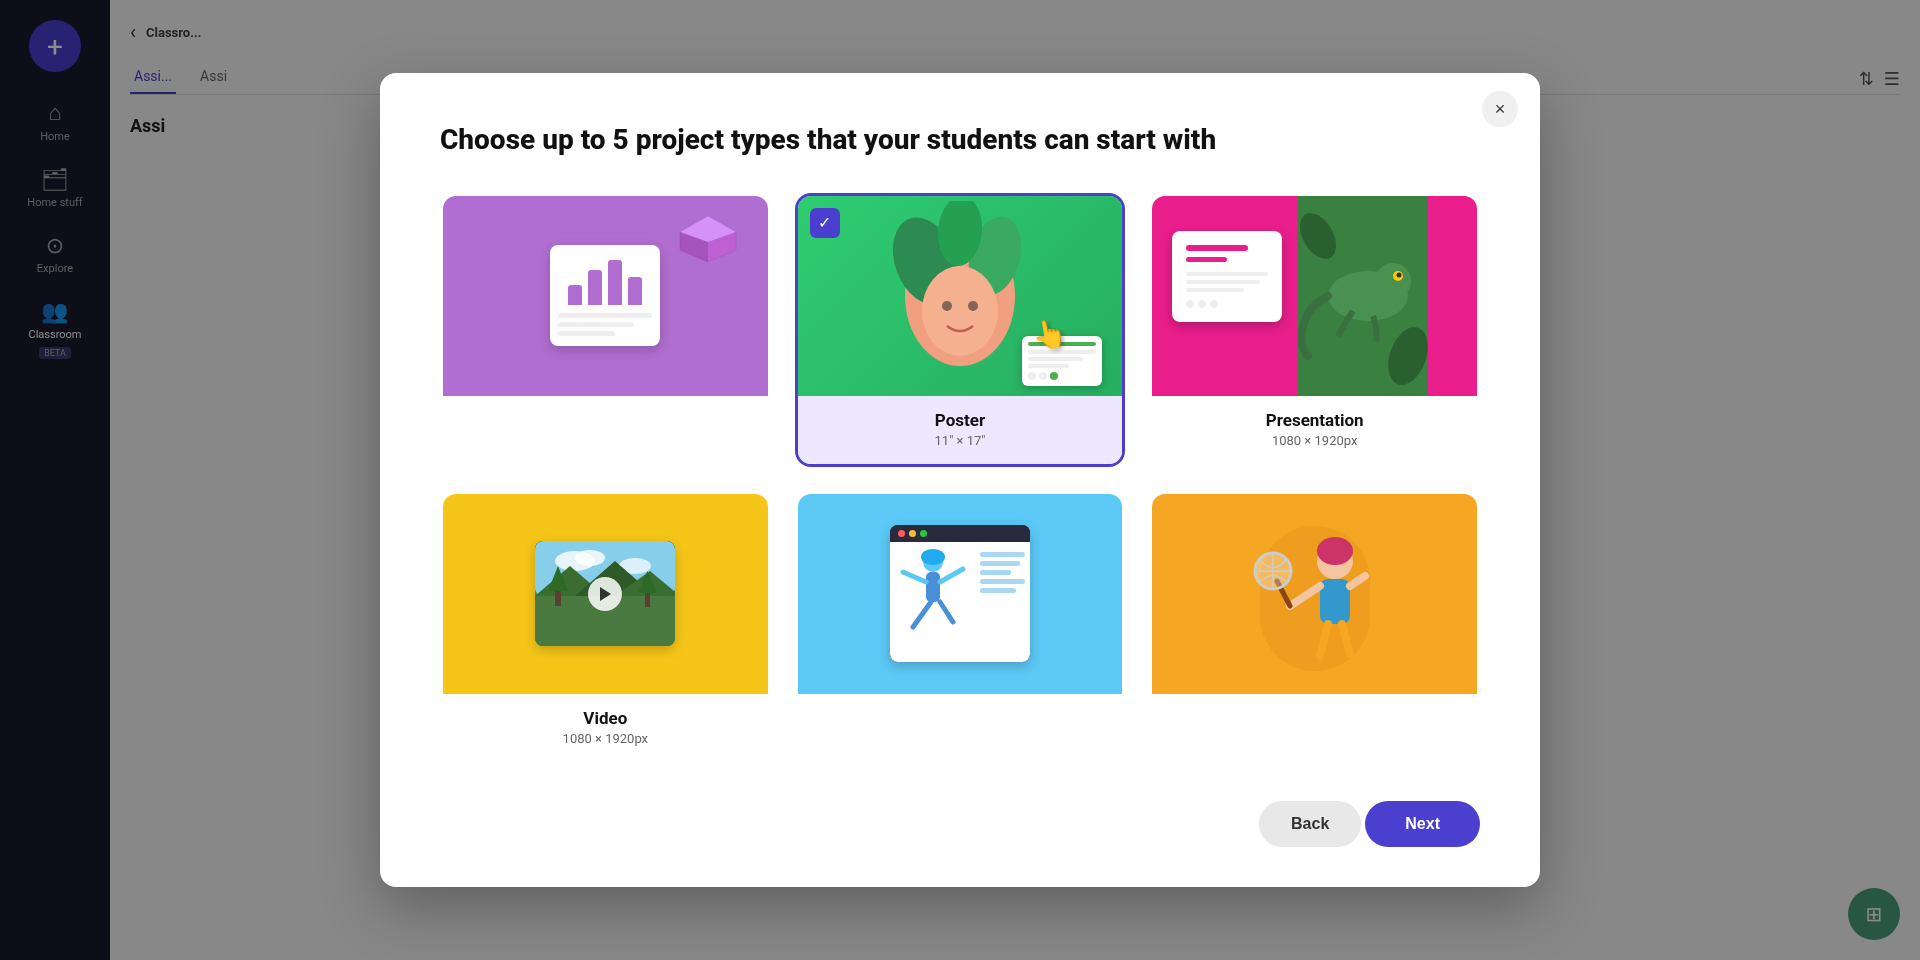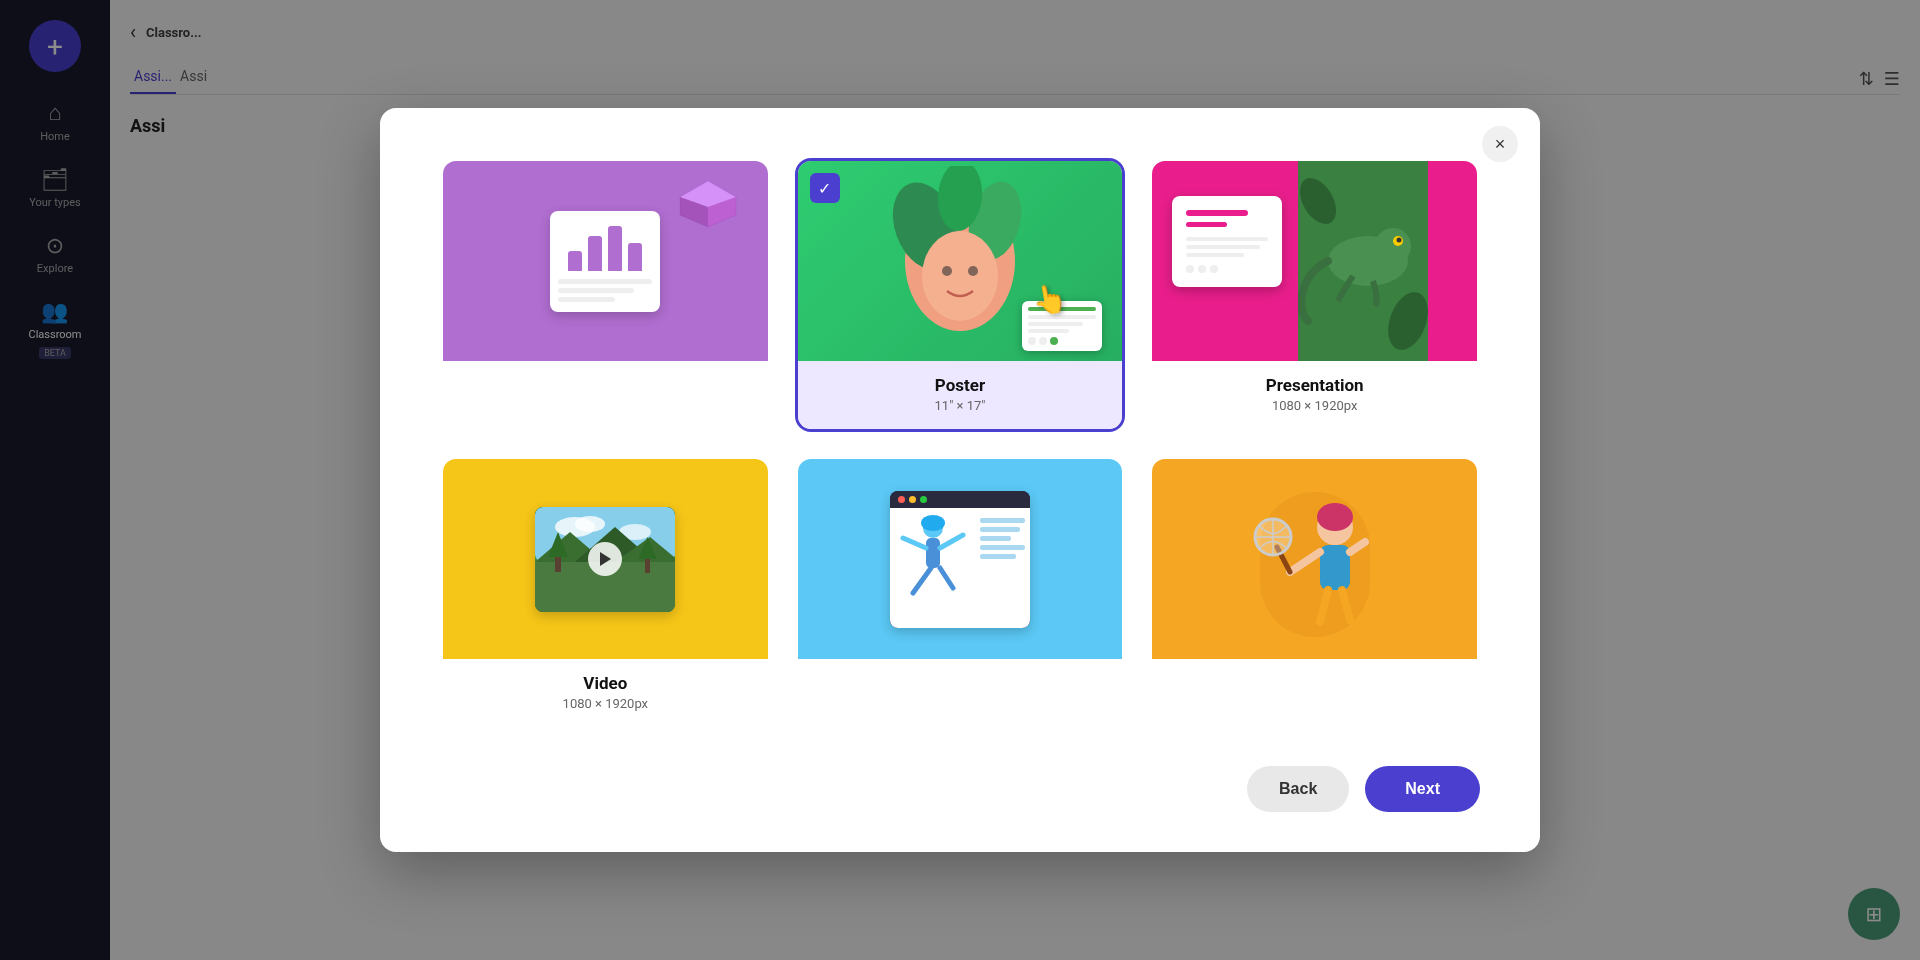--- a/index.html
+++ b/index.html
@@ -99,20 +99,21 @@
     }
 
     .breadcrumb-text {
       font-size: 13px;
       color: #404040;
       font-weight: 700;
     }
 
     .tab-bar {
       display: flex;
+      gap: 20px;
       border-bottom: 1px solid #ddd;
       margin-bottom: 20px;
     }
 
     .tab-item {
       padding: 8px 4px;
       font-size: 14px;
       color: #666;
       cursor: pointer;
     }
@@ -280,21 +281,21 @@
       align-items: center;
       justify-content: center;
       color: white;
       font-size: 16px;
       z-index: 5;
     }
 
     .modal-footer {
       display: flex;
       justify-content: flex-end;
-      gap: 16px;
+      gap: 4px;
       align-items: center;
       margin-top: 8px;
     }
 
     .btn-back {
       padding: 14px 32px;
       border-radius: 50px;
       border: none;
       background: #e8e8e8;
       color: #333;
@@ -409,21 +410,21 @@
   <div class="sidebar">
     <div class="sidebar-add-btn">
       <span>+</span>
     </div>
     <div class="sidebar-item-wrap">
       <span class="sidebar-icon">⌂</span>
       <span class="sidebar-label">Home</span>
     </div>
     <div class="sidebar-item-wrap">
       <span class="sidebar-icon">🗂</span>
-      <span class="sidebar-label">Your types</span>
+      <span class="sidebar-label">Home stuff</span>
     </div>
     <div class="sidebar-item-wrap">
       <span class="sidebar-icon">⊙</span>
       <span class="sidebar-label">Explore</span>
     </div>
     <div class="sidebar-item-wrap active">
       <span class="sidebar-icon">👥</span>
       <span class="sidebar-label">Classroom</span>
       <span class="sidebar-badge">BETA</span>
     </div>
@@ -447,20 +448,21 @@
 </div>
 
 <div class="overlay">
 
   <div class="modal">
 
     <button class="modal-close">
       <span>×</span>
     </button>
 
+    <div class="modal-title">Choose up to 5 project types that your students can start with</div>
 
     <div class="project-grid">
 
       <div class="project-card">
         <div class="project-card-thumb thumb-infographic">
           <div class="mini-doc">
             <div style="display:flex;align-items:flex-end;justify-content:center;gap:6px;height:50px;margin-bottom:8px;">
               <div style="width:14px;height:20px;background:#b06ed0;border-radius:3px 3px 0 0;"></div>
               <div style="width:14px;height:35px;background:#b06ed0;border-radius:3px 3px 0 0;"></div>
               <div style="width:14px;height:45px;background:#b06ed0;border-radius:3px 3px 0 0;"></div>

